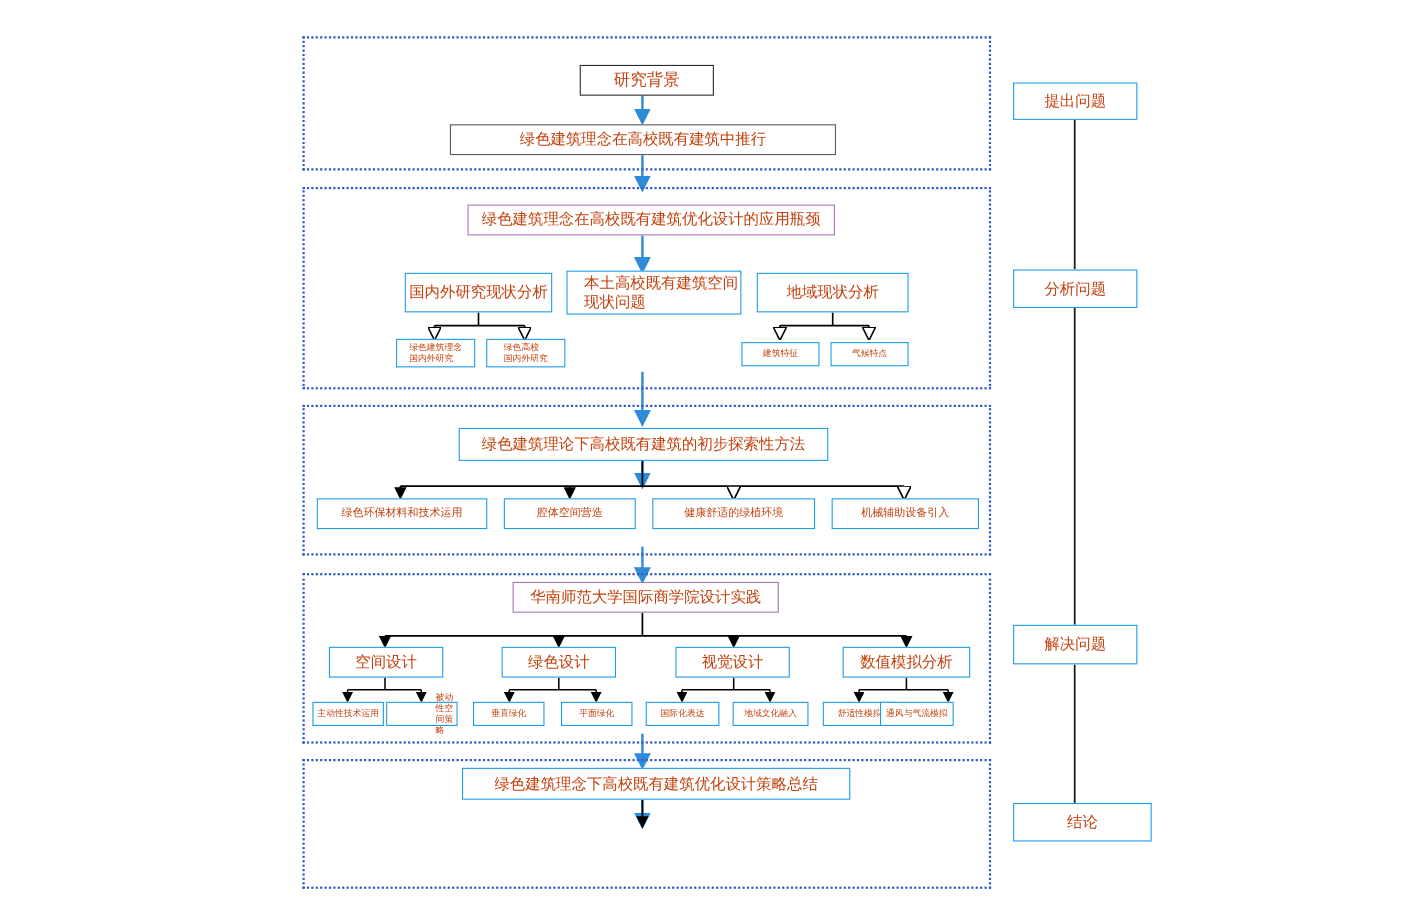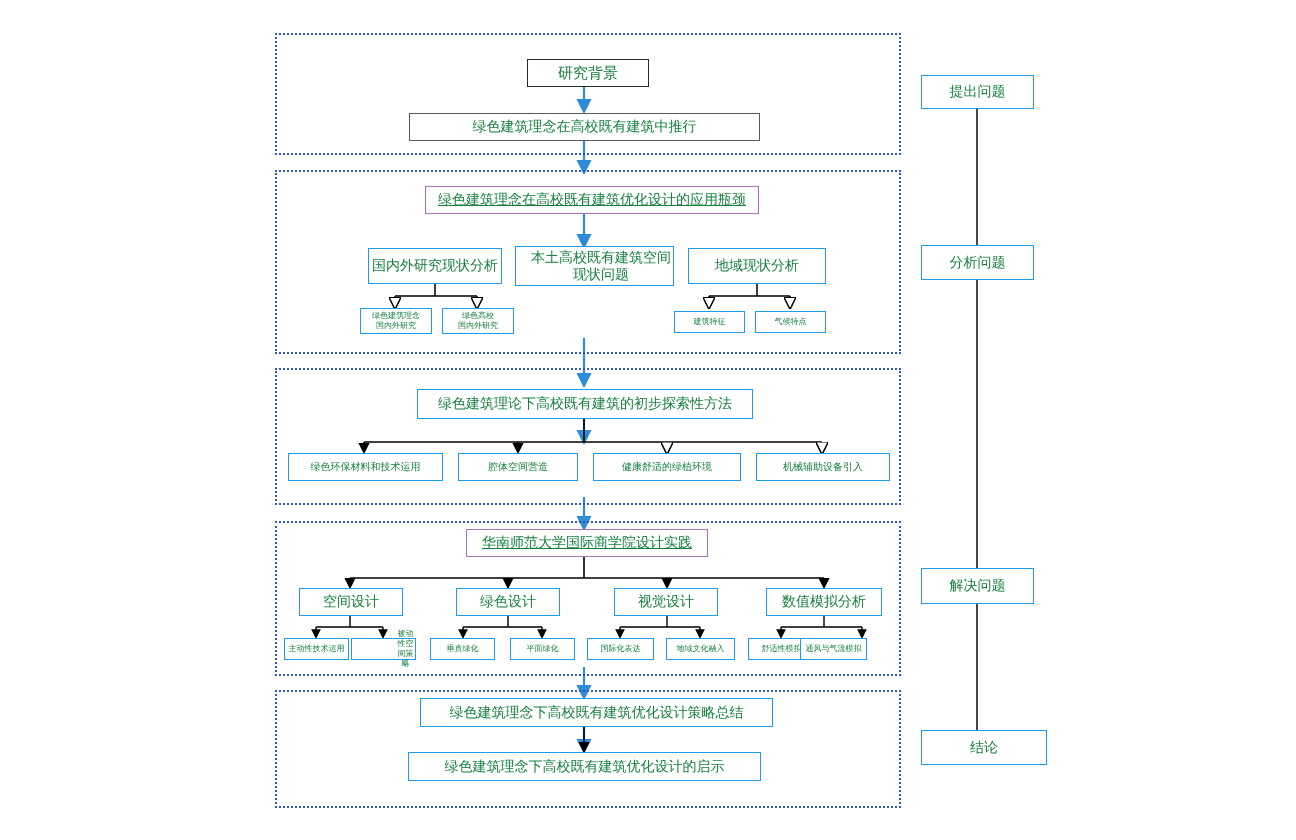--- a/index.html
+++ b/index.html
@@ -20,30 +20,30 @@
     background:transparent;
   }
 
   
   .node{
     position:absolute;
     box-sizing:border-box;
     display:flex;
     align-items:center;
     justify-content:center;
-    text-align:center;
+    text-align:left;
     background:#ffffff;
-    color:#15803d;
+    color:#c2410c;
     line-height:1.25;
     white-space:pre-line;
   }
   .node.blue   {border:1.6px solid #1f9be8;}
   .node.black  {border:1.6px solid #2b2b2b;}
   .node.gray   {border:1.6px solid #5a5a5a;}
-  .node.purple {border:1.6px solid #a playfully;text-decoration:underline;}
+  .node.purple {border:1.6px solid #a playfully;}
   .node.purple {border:1.6px solid #a874b8;}
 
   .t15{font-size:15px;}
   .t14{font-size:14px;}
   .t13{font-size:10px;}
   .t8 {font-size:8px;letter-spacing:0px;}
 
   
   #wires{position:absolute;left:0;top:0;width:1296px;height:840px;pointer-events:none;}
 </style>
@@ -185,20 +185,19 @@
   <div class="node blue t8" style="left:430px;top:638px;width:65px;height:22px;">垂直绿化</div>
   <div class="node blue t8" style="left:510px;top:638px;width:65px;height:22px;">平面绿化</div>
 
   <div class="node blue t8" style="left:587px;top:638px;width:67px;height:22px;">国际化表达</div>
   <div class="node blue t8" style="left:666px;top:638px;width:69px;height:22px;">地域文化融入</div>
 
   <div class="node blue t8" style="left:748px;top:638px;width:67px;height:22px;">舒适性模拟</div>
   <div class="node blue t8" style="left:800px;top:638px;width:67px;height:22px;">通风与气流模拟</div>
 
   <div class="node blue t14" style="left:420px;top:698px;width:353px;height:29px;">绿色建筑理念下高校既有建筑优化设计策略总结</div>
-  <div class="node blue t14" style="left:408px;top:752px;width:353px;height:29px;">绿色建筑理念下高校既有建筑优化设计的启示</div>
 
   <div class="node blue t14" style="left:921px;top:75px;width:113px;height:34px;">提出问题</div>
   <div class="node blue t14" style="left:921px;top:245px;width:113px;height:35px;">分析问题</div>
   <div class="node blue t14" style="left:921px;top:568px;width:113px;height:36px;">解决问题</div>
   <div class="node blue t14" style="left:921px;top:730px;width:126px;height:35px;">结论</div>
 
 </div>
 
 </body></html>

